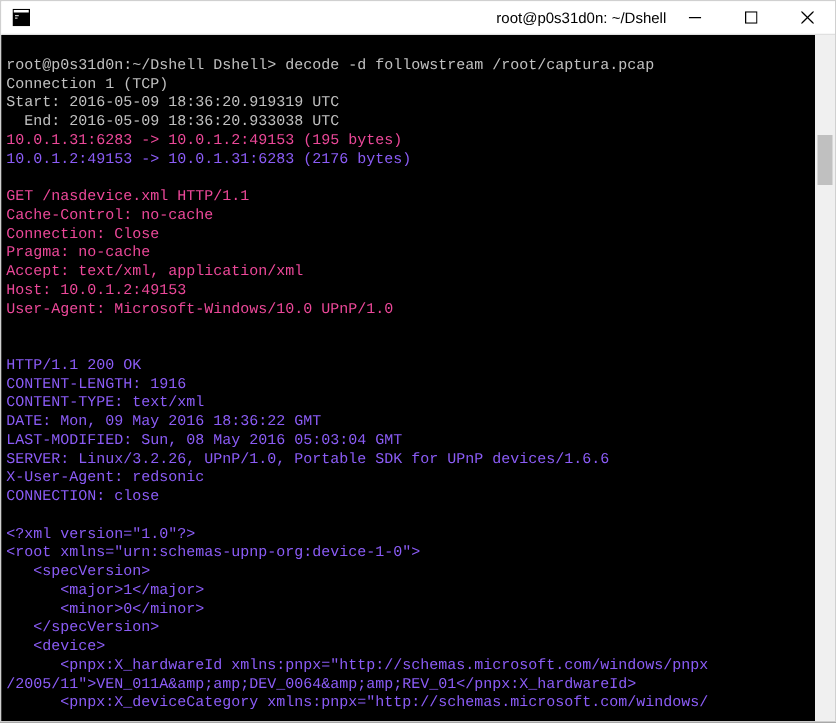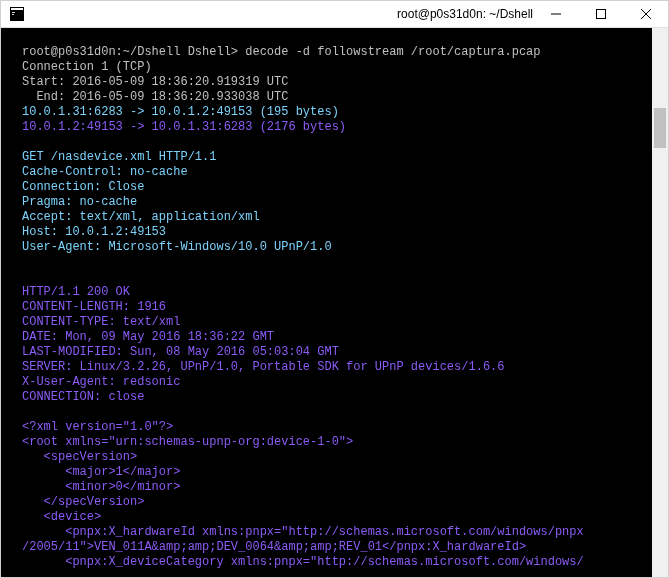--- a/index.html
+++ b/index.html
@@ -55,39 +55,39 @@
     background: #000;
     overflow: hidden;
   }
   .terminal {
     flex: 1;
     background: #000;
     color: #c0c0c0;
     font-family: "Consolas", "Courier New", monospace;
     font-size: 12px;
     line-height: 15px;
-    padding: 2px 21px;
+    padding: 2px 4px;
     white-space: pre;
     overflow: hidden;
   }
   .scrollbar {
     width: 16px;
     background: #f0f0f0;
     position: relative;
   }
   .scroll-thumb {
     position: absolute;
     left: 2px;
     right: 2px;
     top: 80px;
     height: 40px;
     background: #c0c0c0;
   }
   .prompt { color: #c0c0c0; }
-  .red { color: #7dd3fc; }
+  .red { color: #ec4899; }
   .green { color: #8b5cf6; }
   .ln { display: block; }
 </style>
 </head>
 <body>
 
 <div class="titlebar">
   <span class="app-icon">
     <svg width="14" height="14" viewBox="0 0 14 14">
       <rect x="0" y="0" width="14" height="14" fill="#000"></rect>

